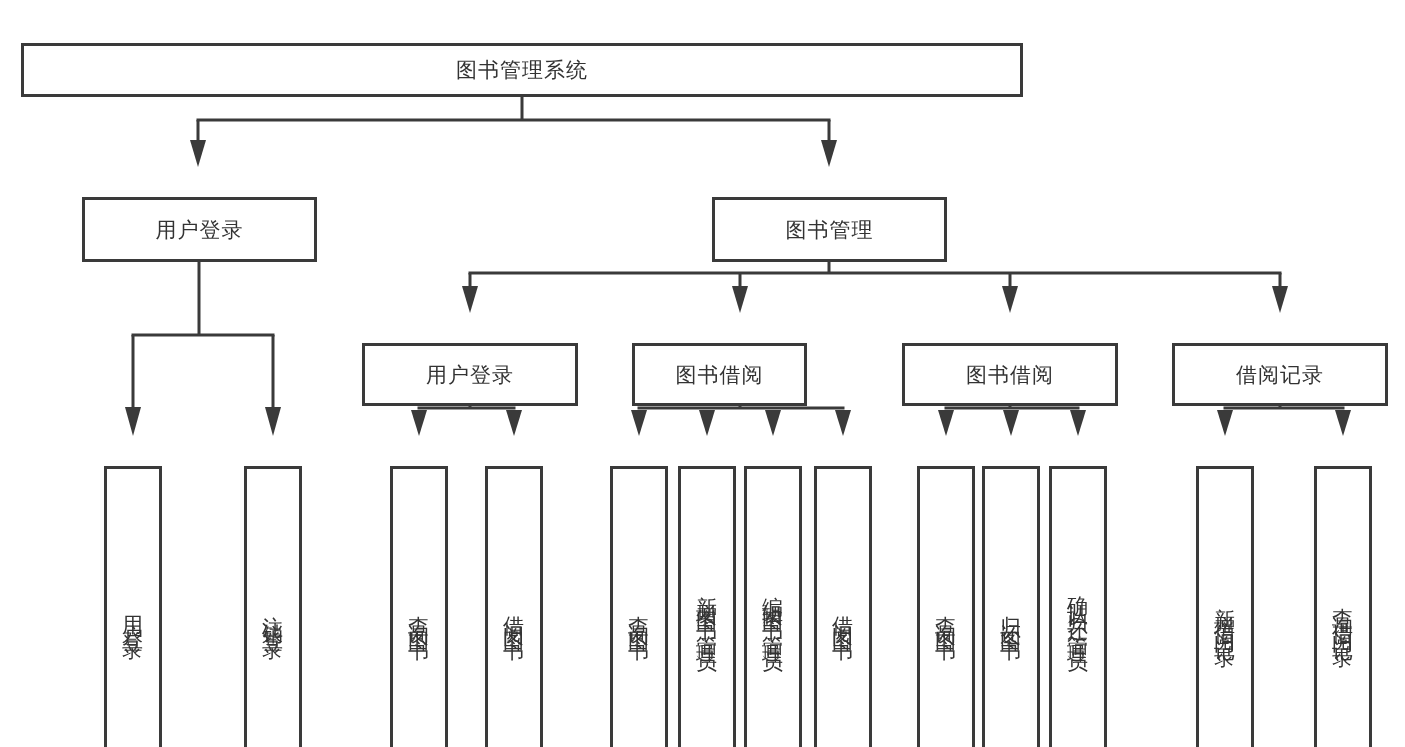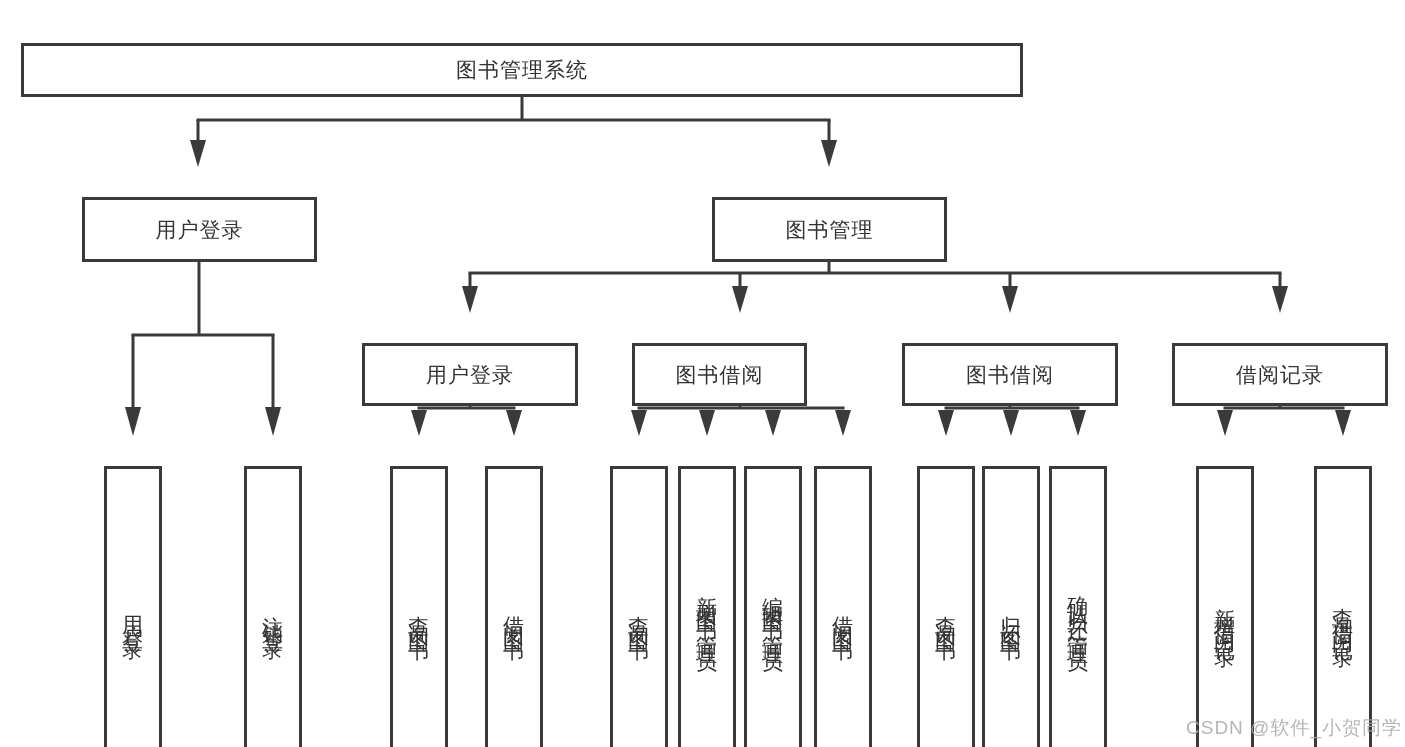--- a/index.html
+++ b/index.html
@@ -163,15 +163,14 @@
     <span class="vlbl">确认归还（管理员）</span>
   </div>
 
   <div class="node v" style="left:1196px;top:437px">
     <span class="vlbl">新增借阅记录</span>
   </div>
   <div class="node v" style="left:1314px;top:437px">
     <span class="vlbl">查询借阅记录</span>
   </div>
 
-  <div class="watermark">CSDN @软件_小贺同学</div>
 
 </div>
 
 </body></html>

